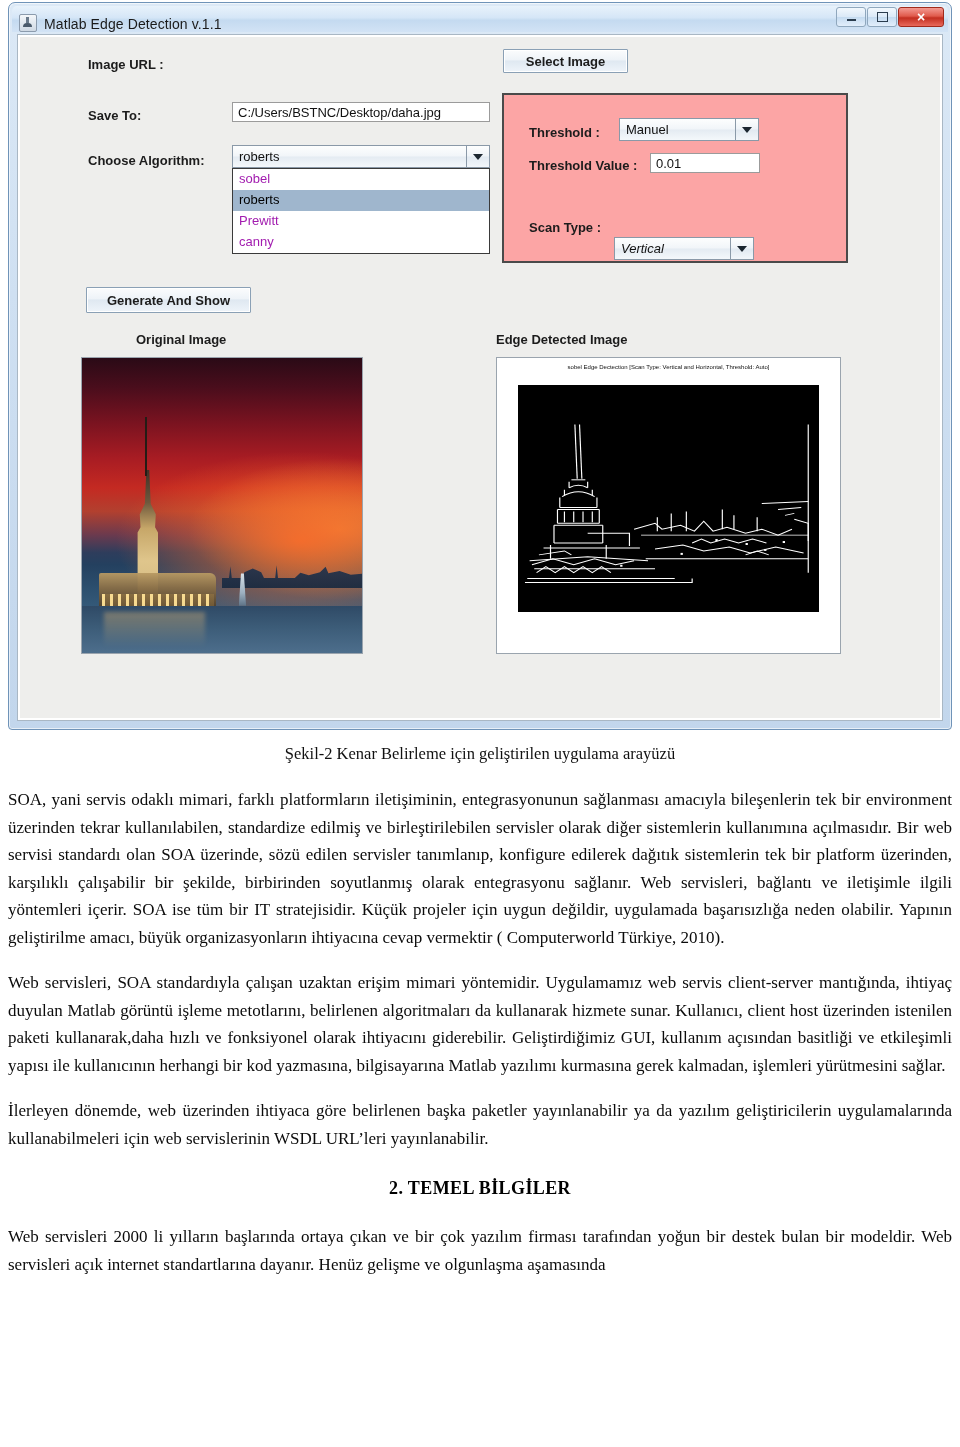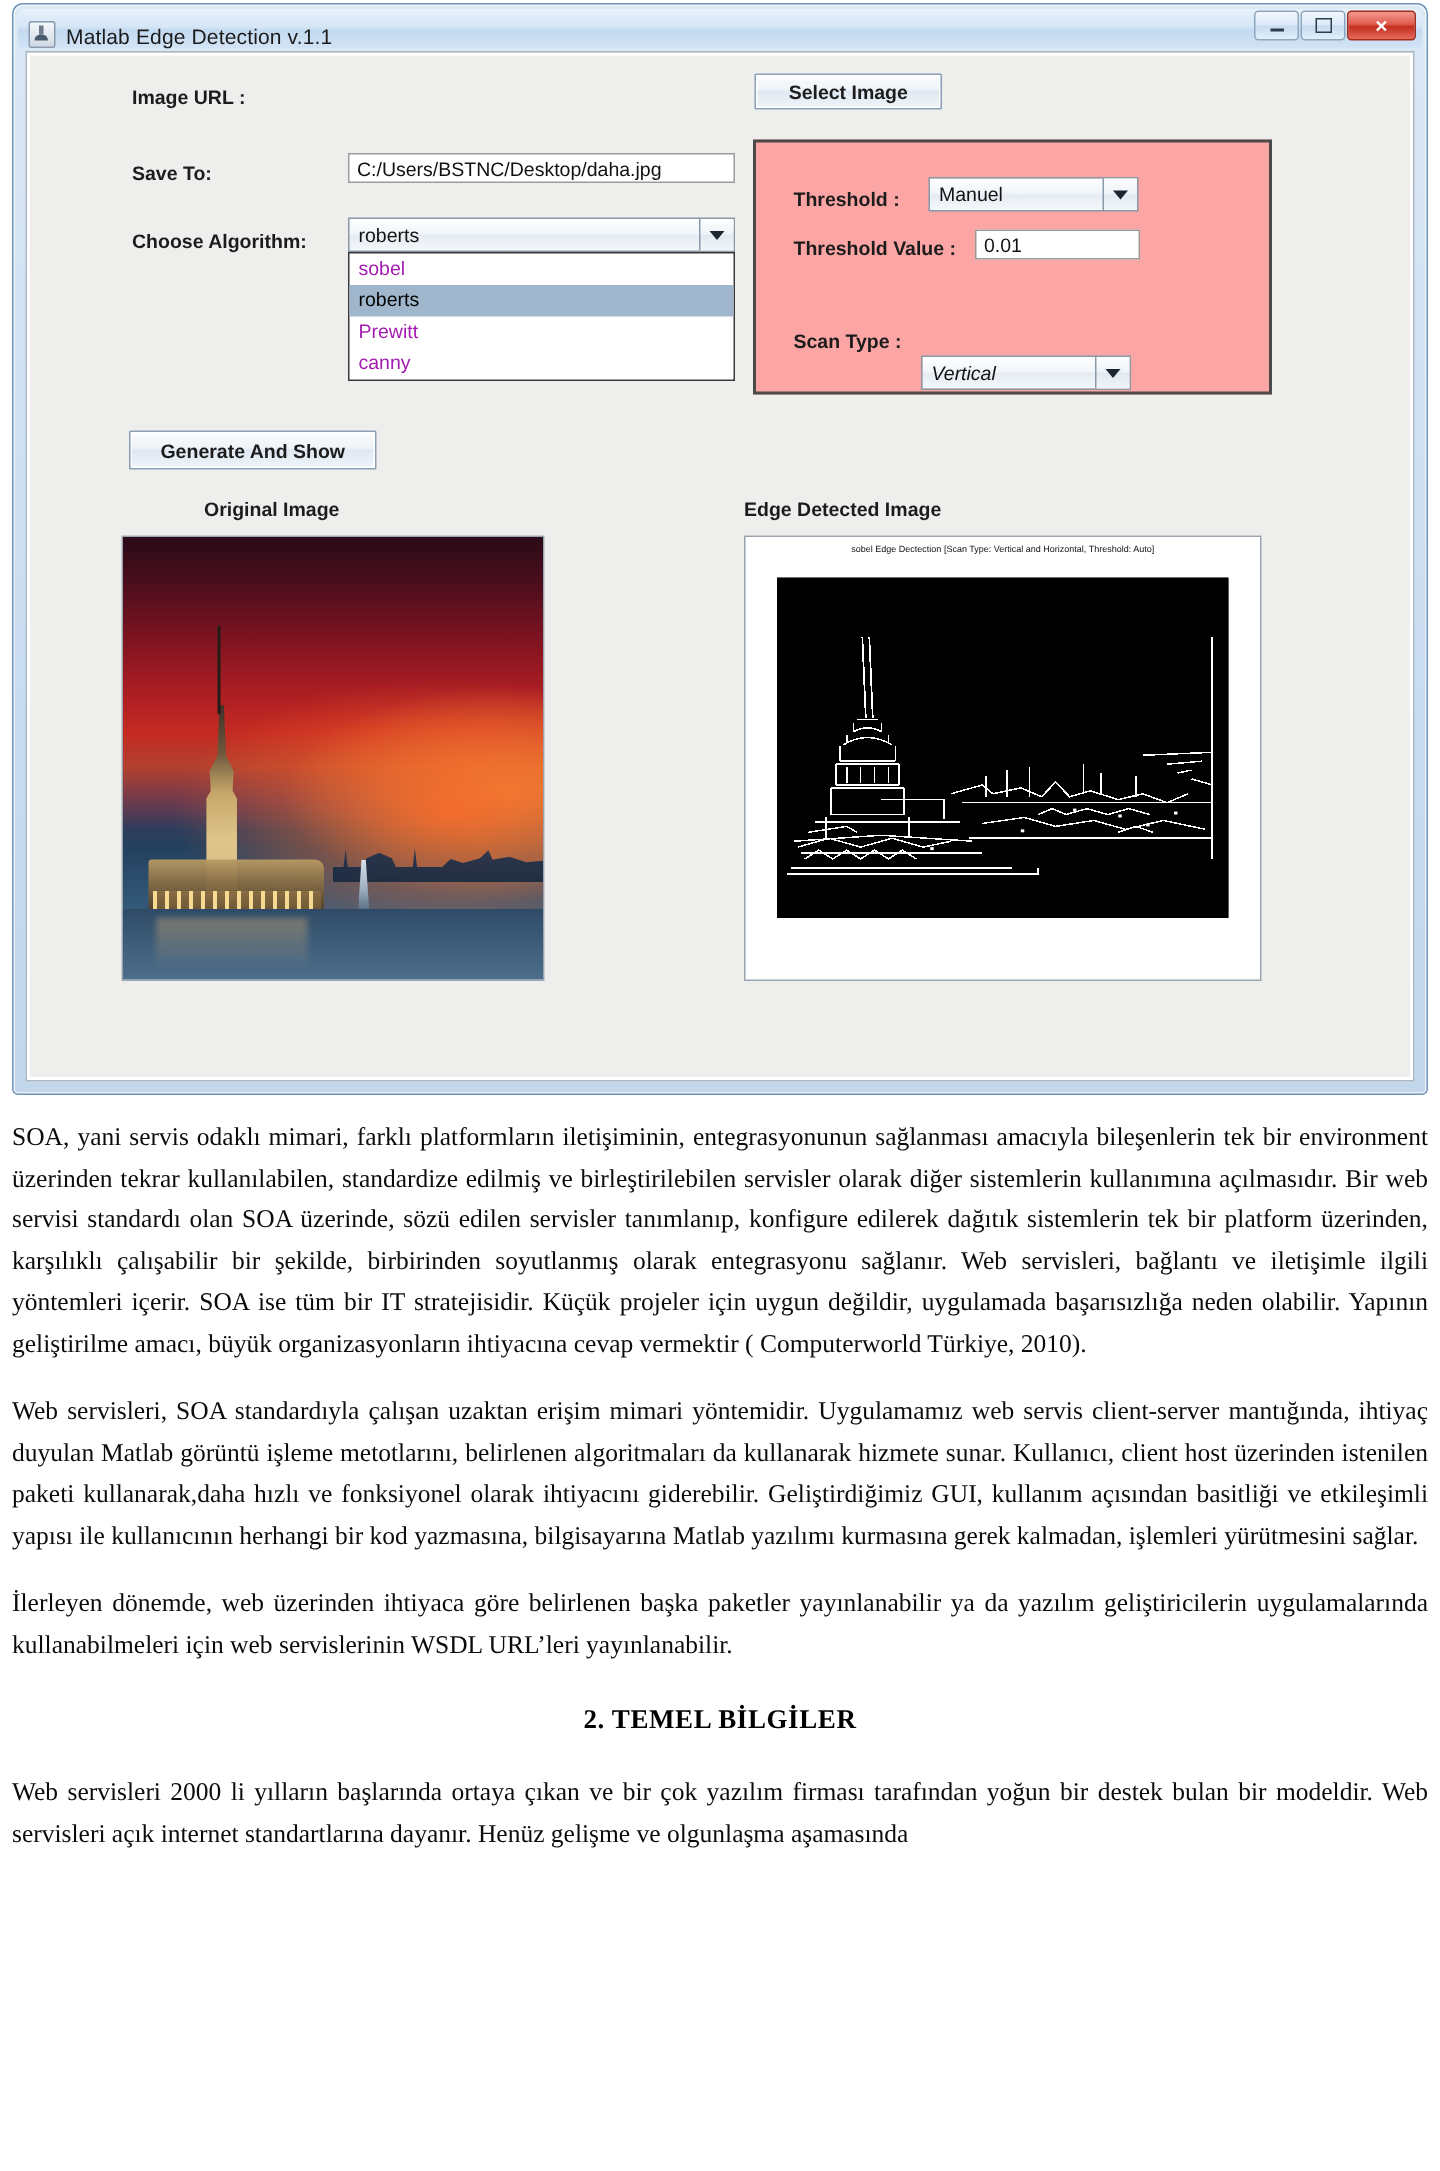--- a/index.html
+++ b/index.html
@@ -481,18 +481,19 @@
             <rect x="88" y="182" width="2" height="2"></rect>
           </g>
         </svg>
       </div>
     </div>
 
   </div>
 </div>
 
 <div id="doc">
+  <div id="fig-caption">Şekil-2  Kenar Belirleme için geliştirilen uygulama arayüzü</div>
   <p class="para">SOA, yani servis odaklı mimari, farklı platformların iletişiminin, entegrasyonunun sağlanması amacıyla bileşenlerin tek bir environment üzerinden tekrar kullanılabilen, standardize edilmiş ve birleştirilebilen servisler olarak diğer sistemlerin kullanımına açılmasıdır. Bir web servisi standardı olan SOA üzerinde, sözü edilen servisler tanımlanıp, konfigure edilerek dağıtık sistemlerin tek bir platform üzerinden, karşılıklı çalışabilir bir şekilde, birbirinden soyutlanmış olarak entegrasyonu sağlanır. Web servisleri, bağlantı ve iletişimle ilgili yöntemleri içerir. SOA ise tüm bir IT stratejisidir. Küçük projeler için uygun değildir, uygulamada başarısızlığa neden olabilir. Yapının geliştirilme amacı, büyük organizasyonların ihtiyacına cevap vermektir ( Computerworld Türkiye, 2010).</p>
   <p class="para">Web servisleri, SOA standardıyla çalışan uzaktan erişim mimari yöntemidir. Uygulamamız web servis client-server mantığında, ihtiyaç duyulan Matlab görüntü işleme metotlarını, belirlenen algoritmaları da kullanarak hizmete sunar. Kullanıcı, client host üzerinden istenilen paketi kullanarak,daha hızlı ve fonksiyonel olarak ihtiyacını giderebilir. Geliştirdiğimiz GUI, kullanım açısından basitliği ve etkileşimli yapısı ile kullanıcının herhangi bir kod yazmasına, bilgisayarına Matlab yazılımı kurmasına gerek kalmadan, işlemleri yürütmesini sağlar.</p>
   <p class="para">İlerleyen dönemde, web üzerinden ihtiyaca göre belirlenen başka paketler yayınlanabilir ya da yazılım geliştiricilerin uygulamalarında kullanabilmeleri için web servislerinin WSDL URL’leri yayınlanabilir.</p>
   <div id="section-heading">2.   TEMEL BİLGİLER</div>
   <p class="para">Web servisleri 2000 li yılların başlarında ortaya çıkan ve bir çok yazılım firması tarafından yoğun bir destek bulan bir modeldir. Web servisleri açık internet standartlarına dayanır. Henüz gelişme ve olgunlaşma aşamasında</p>
 </div>
 
 </body></html>

